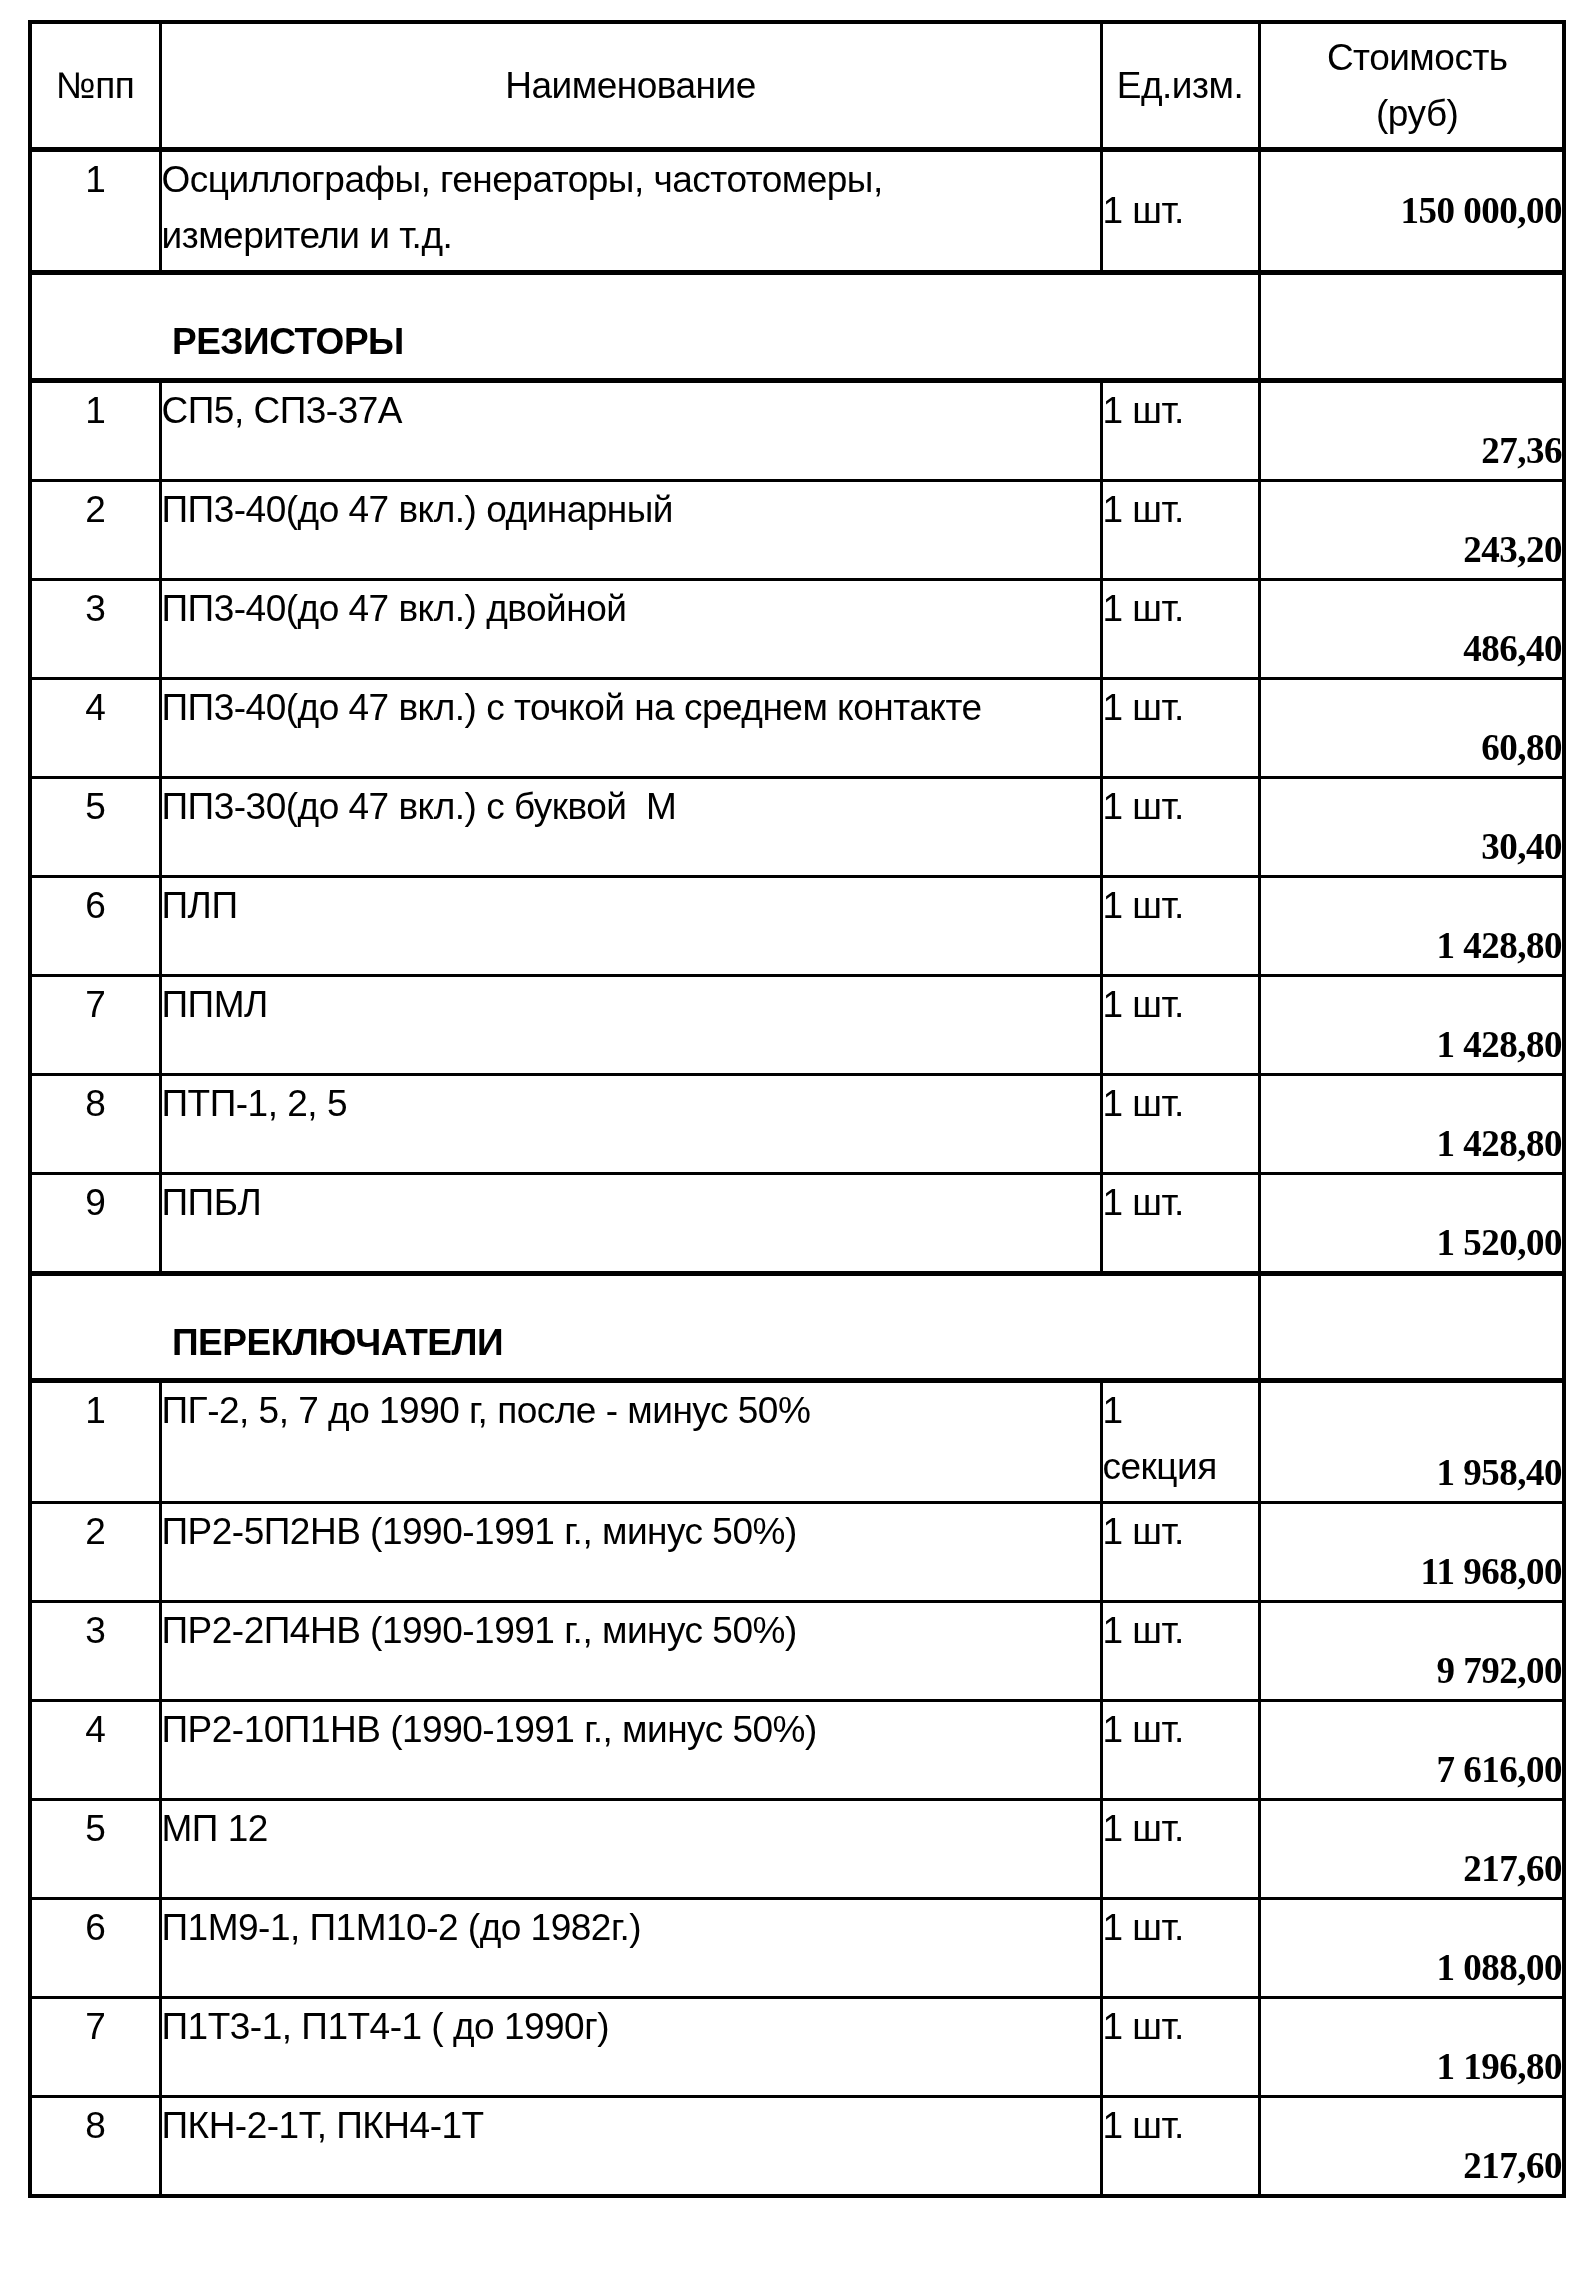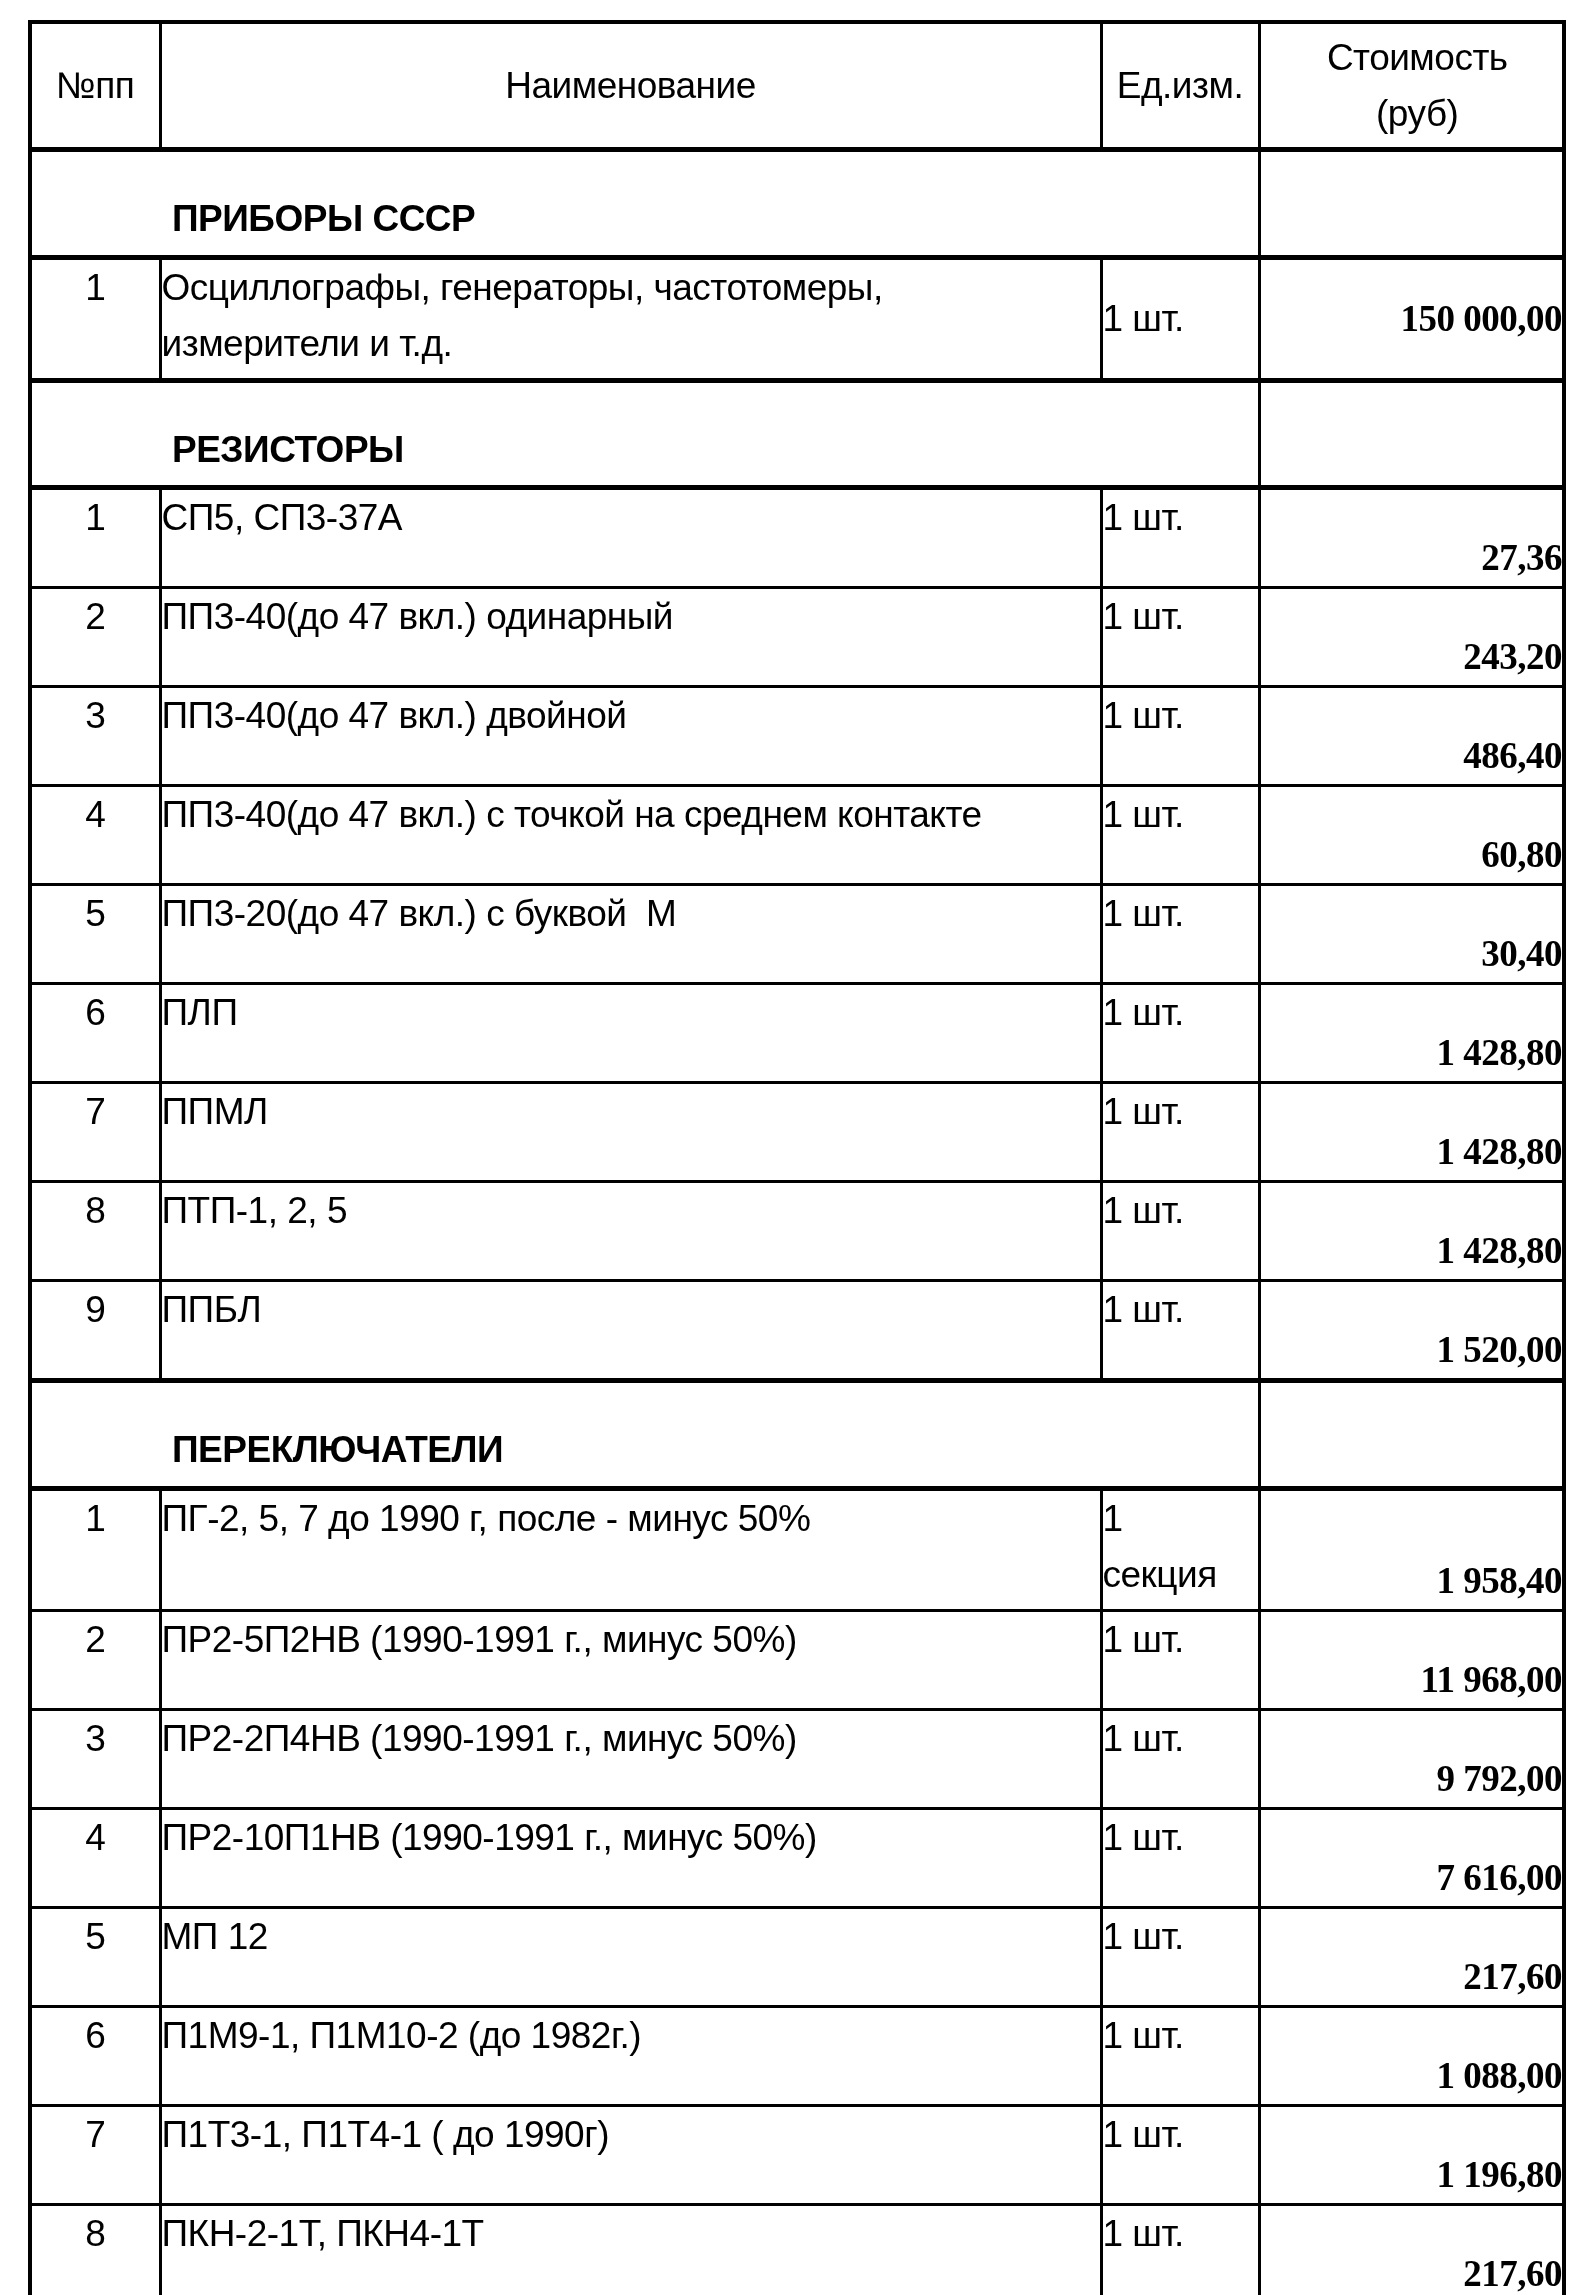--- a/index.html
+++ b/index.html
@@ -50,24 +50,20 @@
     <tr class="hdr">
       <td>№пп</td>
       <td>Наименование</td>
       <td>Ед.изм.</td>
       <td class="cost-h">
         <span class="two-line">Стоимость</span>
         <span class="two-line">(руб)</span>
       </td>
     </tr>
 
-    <tr class="sect">
-      <td colspan="3" class="sect-title">ПРИБОРЫ СССР</td>
-      <td></td>
-    </tr>
     <tr class="item first big">
       <td class="num">1</td>
       <td class="name">
         <span class="two-line">Осциллографы, генераторы, частотомеры,</span>
         <span class="two-line">измерители и т.д.</span>
       </td>
       <td class="unit">1 шт.</td>
       <td class="cost">150 000,00</td>
     </tr>
 
@@ -94,21 +90,21 @@
       <td class="cost">486,40</td>
     </tr>
     <tr class="item">
       <td class="num">4</td>
       <td class="name">ПП3-40(до 47 вкл.) с точкой на среднем контакте</td>
       <td class="unit">1 шт.</td>
       <td class="cost">60,80</td>
     </tr>
     <tr class="item">
       <td class="num">5</td>
-      <td class="name" style="white-space:pre">ПП3-20(до 47 вкл.) с буквой  М</td>
+      <td class="name" style="white-space:pre">ПП3-30(до 47 вкл.) с буквой  М</td>
       <td class="unit">1 шт.</td>
       <td class="cost">30,40</td>
     </tr>
     <tr class="item">
       <td class="num">6</td>
       <td class="name">ПЛП</td>
       <td class="unit">1 шт.</td>
       <td class="cost">1 428,80</td>
     </tr>
     <tr class="item">

